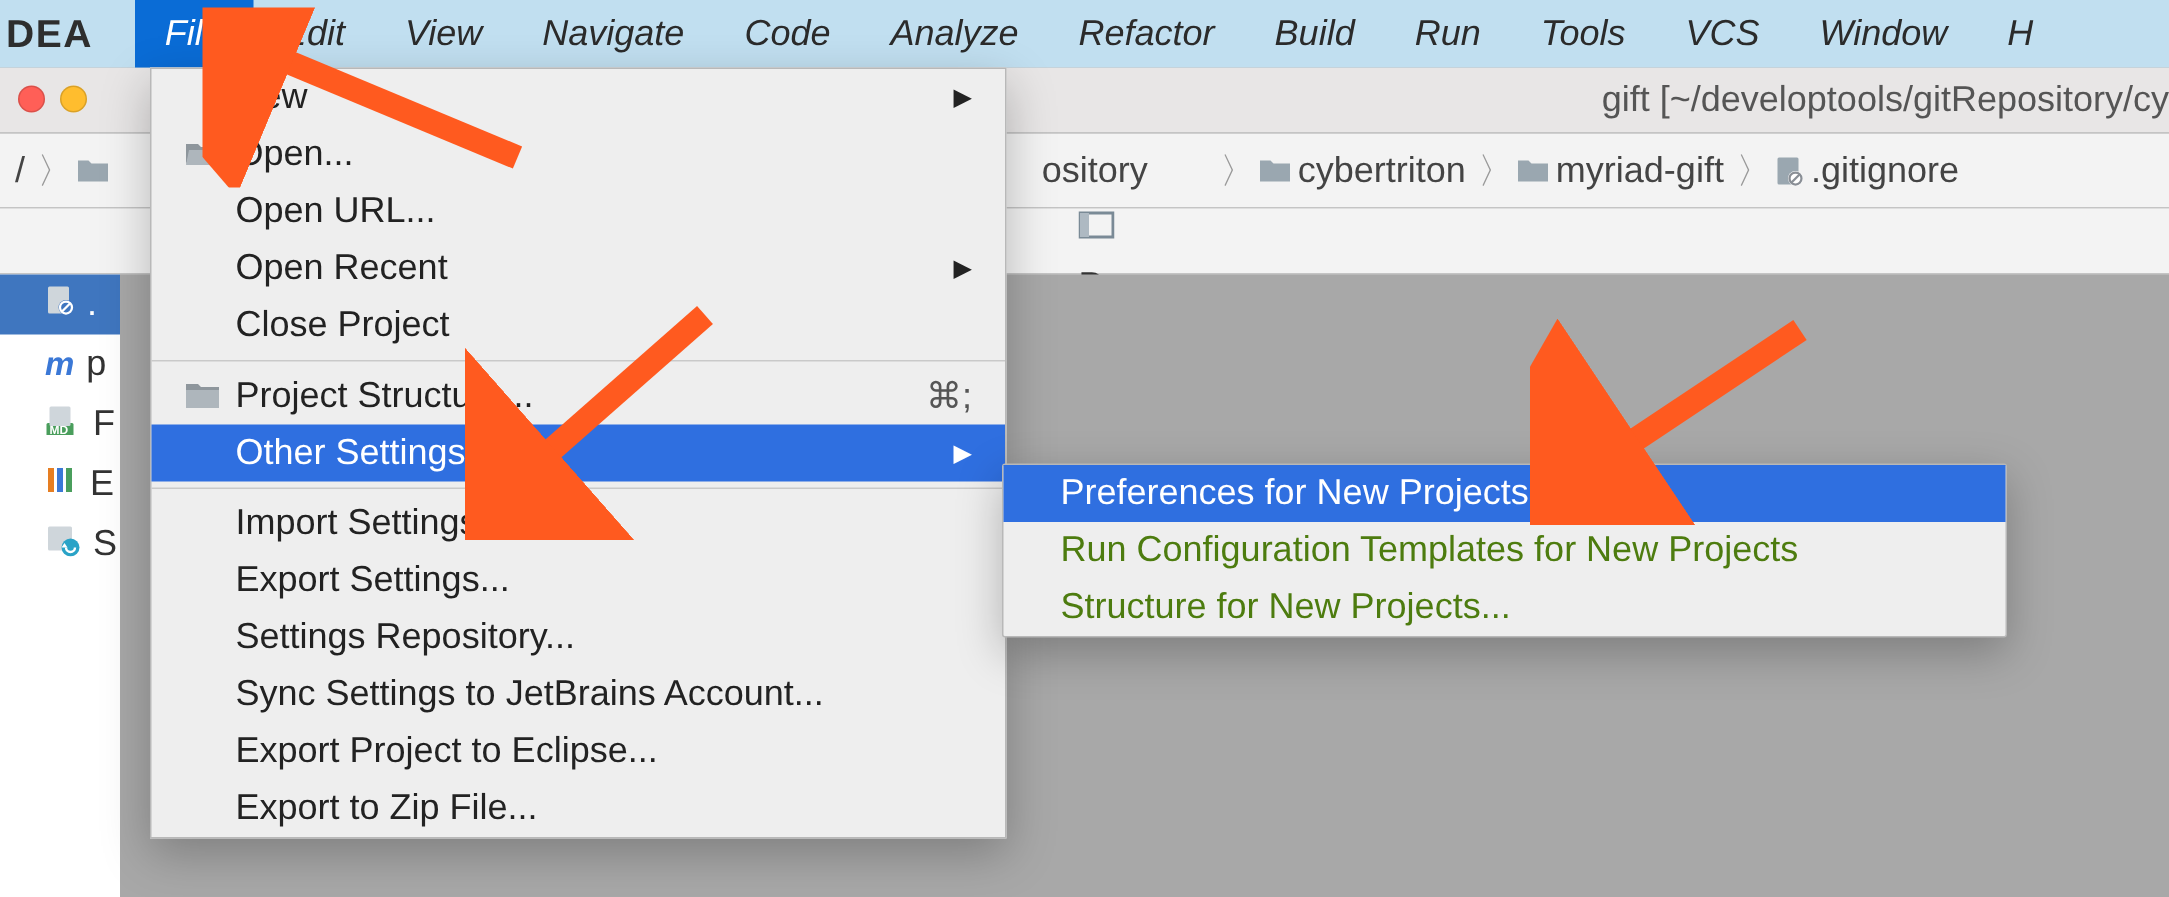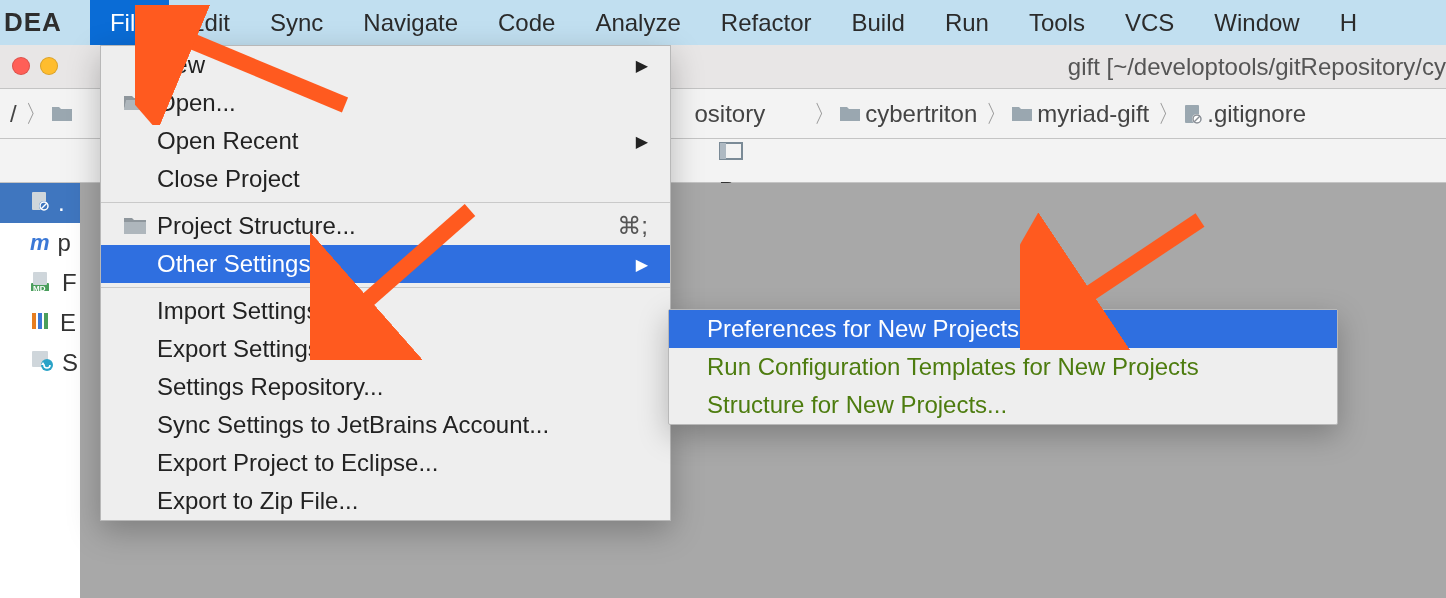--- a/index.html
+++ b/index.html
@@ -31,20 +31,21 @@
   color: #2e2e2e;
   margin-right: 28px;
   text-align: center;
 }
 .menu-item {
   padding: 0 20px;
   height: 45px;
   line-height: 45px;
   color: #2b2b2b;
   cursor: default;
+  font-style: italic;
 }
 .menu-item.active {
   background: #0a6cd6;
   color: #fff;
 }
 
 
 .titlebar {
   background: #e8e6e6;
   height: 44px;
@@ -206,21 +207,21 @@
 }
 
 </style>
 </head>
 <body>
 
 <div class="menubar">
   <div class="logo-text">DEA</div>
   <div class="menu-item active">File</div>
   <div class="menu-item">Edit</div>
-  <div class="menu-item">Sync</div>
+  <div class="menu-item">View</div>
   <div class="menu-item">Navigate</div>
   <div class="menu-item">Code</div>
   <div class="menu-item">Analyze</div>
   <div class="menu-item">Refactor</div>
   <div class="menu-item">Build</div>
   <div class="menu-item">Run</div>
   <div class="menu-item">Tools</div>
   <div class="menu-item">VCS</div>
   <div class="menu-item">Window</div>
   <div class="menu-item">H</div>
@@ -353,20 +354,24 @@
     <span class="dd-icon">
       <svg width="24" height="20" viewBox="0 0 24 20">
           <path fill="#8e969c" d="M1 3h8l2 2h12v2H4L1 17z"></path>
           <path fill="#aeb6bc" d="M3 7h20l-3 10H1z"></path>
         </svg>
     </span>
     <span class="label">Open...</span>
   </div>
   <div class="dd-item">
     <span class="dd-icon-blank"></span>
+    <span class="label">Open URL...</span>
+  </div>
+  <div class="dd-item">
+    <span class="dd-icon-blank"></span>
     <span class="label">Open Recent</span>
     <span class="arrow">▶</span>
   </div>
   <div class="dd-item">
     <span class="dd-icon-blank"></span>
     <span class="label">Close Project</span>
   </div>
   <div class="dd-sep"></div>
   <div class="dd-item">
     <span class="dd-icon">

